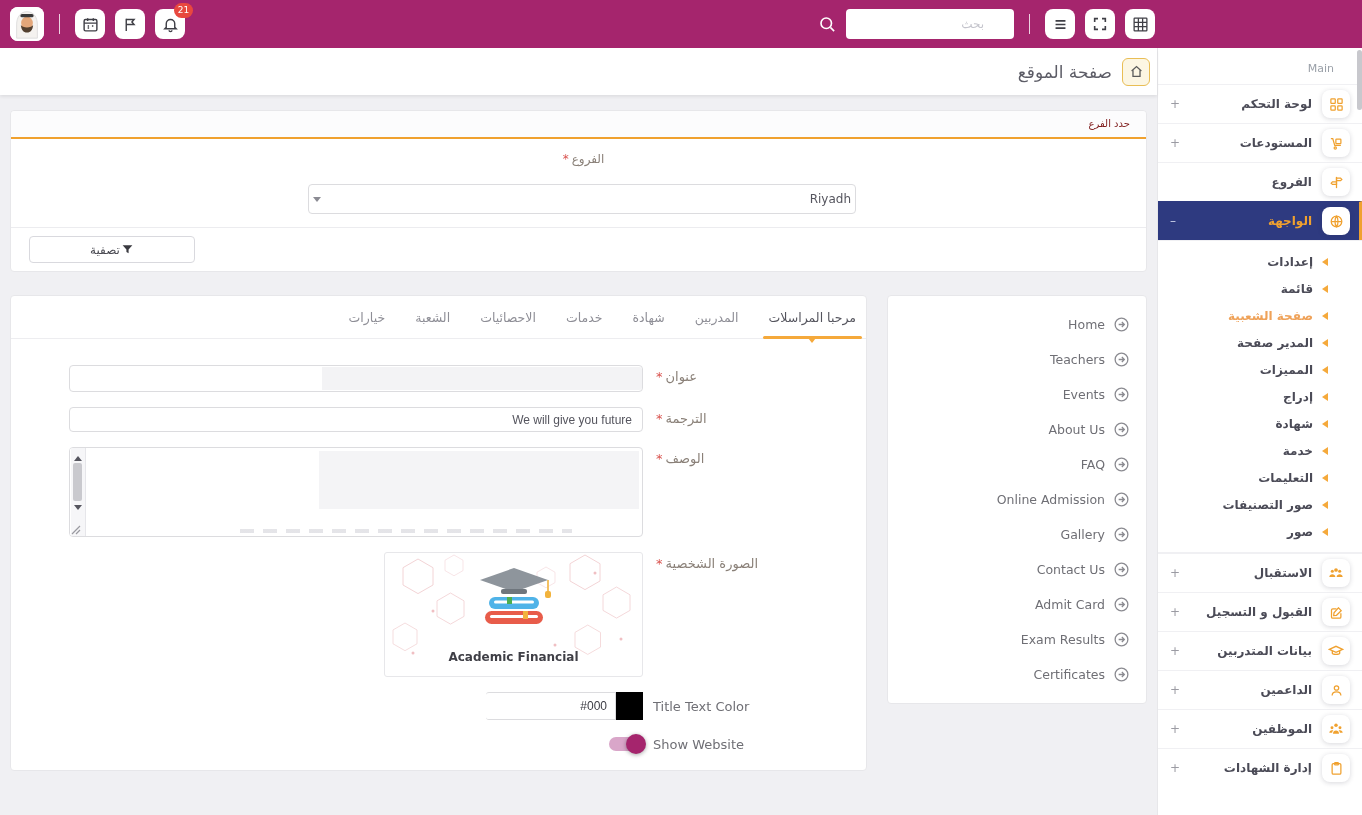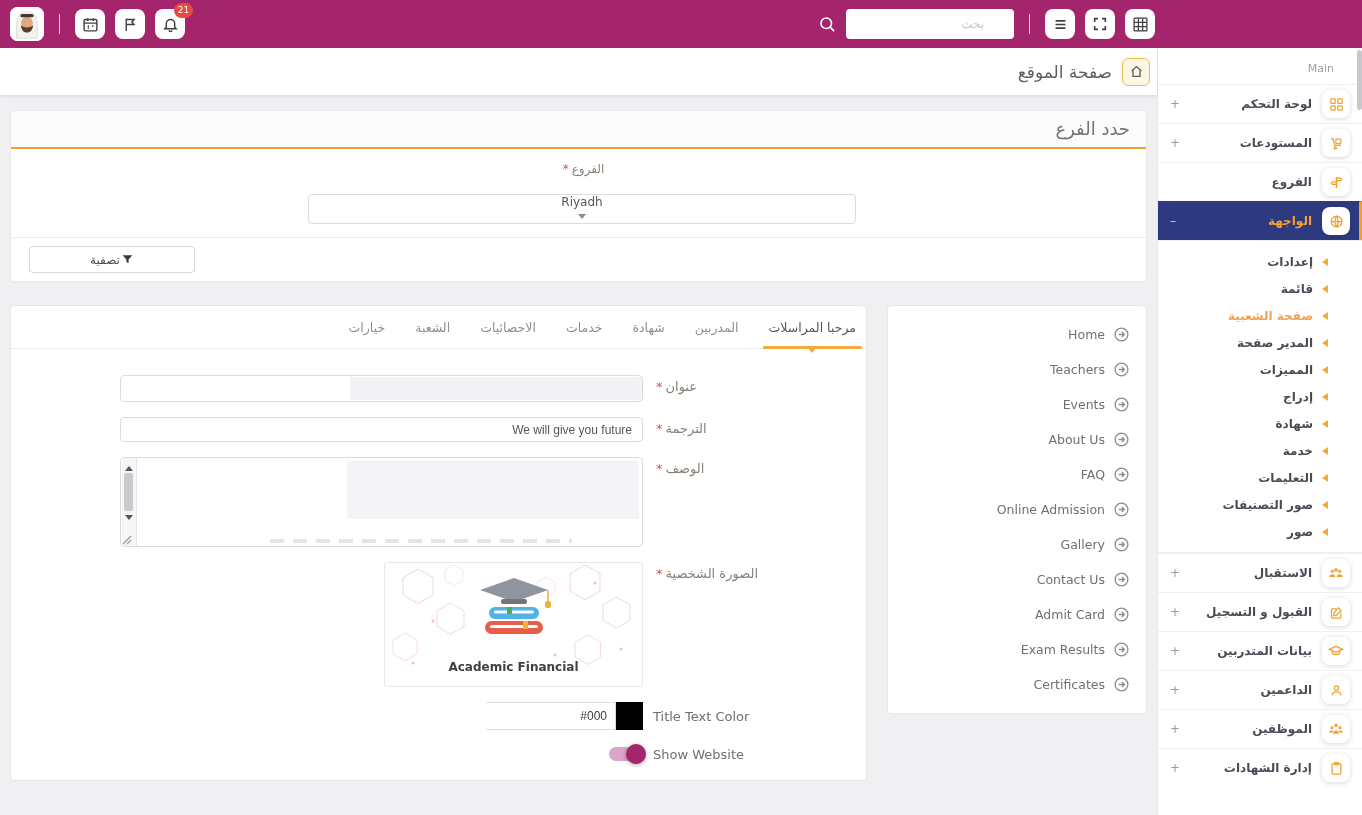--- a/index.html
+++ b/index.html
@@ -44,27 +44,27 @@
   
   .main{flex:1;min-width:0;}
   .titlebar{height:47px;background:#fff;display:flex;direction:rtl;align-items:center;gap:10px;
             padding-right:7px;box-shadow:0 2px 3px rgba(0,0,0,.07);position:relative;z-index:2;}
   .home-box{width:26px;height:26px;border:1px solid #E9BE55;background:#FCF6E3;border-radius:6px;
             color:#5b5b5b;display:flex;align-items:center;justify-content:center;flex:none;}
   .page-title{font-size:17px;color:#5c5c66;}
   .card{background:#fff;border:1px solid #e7e7ea;border-radius:4px;box-sizing:border-box;}
   .card1{margin:15px 10px 0;}
   .card1-header{direction:rtl;padding:7px 16px 8px;border-bottom:2px solid #F0A12F;
-                font-size:18px;color:#737373;background:#fcfcfd;border-radius:4px 4px 0 0;}
+                font-size:10px;color:#7f1d1d;background:#fcfcfd;border-radius:4px 4px 0 0;}
   .card1-body{direction:rtl;padding:13px 290px 13px 16px;}
   .fld{width:548px;}
   .flabel{display:block;font-size:12px;color:#8a8078;text-align:center;margin-bottom:18px;direction:rtl;}
   .req{color:#D9534F;margin:0 3px;}
   .select{height:28px;border:1px solid #dcdcdf;border-radius:4px;background:#fff;display:flex;direction:rtl;
-          align-items:center;justify-content:space-between;padding:0 4px;font-size:12px;color:#55555e;cursor:pointer;flex-direction:column;}
+          align-items:center;justify-content:space-between;padding:0 4px;font-size:12px;color:#55555e;cursor:pointer;}
   .caret{width:0;height:0;border:4px solid transparent;border-top:5px solid #8b8b93;margin-top:4px;}
   .card1-footer{border-top:1px solid #ececef;padding:8px 18px;direction:rtl;display:flex;justify-content:flex-end;}
   .btn{background:#fff;border:1px solid #d9d9de;border-radius:4px;height:27px;display:inline-flex;direction:rtl;
        align-items:center;justify-content:center;gap:1px;font-size:12px;color:#4a4a52;cursor:pointer;box-sizing:border-box;}
   .filter-btn{width:166px;}
   
   .content-row{display:flex;direction:rtl;align-items:flex-start;margin:23px 10px 0;gap:20px;}
   .links-panel{width:260px;padding:11px 16px;flex:none;}
   .link-row{height:35px;display:flex;direction:rtl;align-items:center;gap:8px;
             font-size:12.5px;color:#6f6f75;cursor:pointer;}
@@ -76,21 +76,21 @@
   .tab{padding-bottom:13px;position:relative;cursor:pointer;white-space:nowrap;}
   .tab.active{color:#55555e;}
   .tab.active::after{content:"";position:absolute;left:-6px;right:-6px;bottom:-1px;height:3px;
                      background:#F5A93B;border-radius:2px;}
   .tab.active::before{content:"";position:absolute;bottom:-9px;left:50%;margin-left:-4px;
                       border:4px solid transparent;border-top:5px solid #F5A93B;}
   .fields{padding:26px 0 18px;}
   .frow{display:flex;direction:rtl;margin-bottom:15px;}
   .label-col{width:223px;box-sizing:border-box;padding:4px 18px 0 10px;font-size:13px;color:#8a8078;
              text-align:left;direction:rtl;flex:none;}
-  .input-col{width:523px;direction:rtl;flex:none;}
+  .input-col{width:574px;direction:rtl;flex:none;}
   .tinput{width:100%;box-sizing:border-box;height:25px;border:1px solid #dcdcdf;border-radius:4px;
           font-size:12px;color:#55555e;background:#fff;direction:ltr;text-align:right;padding:0 10px;outline:none;}
   .fake-input{position:relative;height:25px;border:1px solid #dcdcdf;border-radius:4px;background:#fff;}
   .redact{position:absolute;top:1px;bottom:1px;right:0;width:56%;background:#f3f3f5;border-radius:0 3px 3px 0;}
   .ta{position:relative;height:88px;border:1px solid #dcdcdf;border-radius:4px;background:#fff;overflow:hidden;}
   .ta-scroll{position:absolute;top:0;bottom:0;left:0;width:14px;background:#f6f6f8;border-left:1px solid #fff;
              border-right:1px solid #e6e6ea;}
   .ta-up{position:absolute;top:4px;left:3px;width:0;height:0;border:4px solid transparent;border-bottom:5px solid #55555e;}
   .ta-down{position:absolute;bottom:22px;left:3px;width:0;height:0;border:4px solid transparent;border-top:5px solid #55555e;}
   .ta-thumb{position:absolute;top:15px;left:2px;width:9px;height:38px;background:#c9c9ce;border-radius:2px;}

